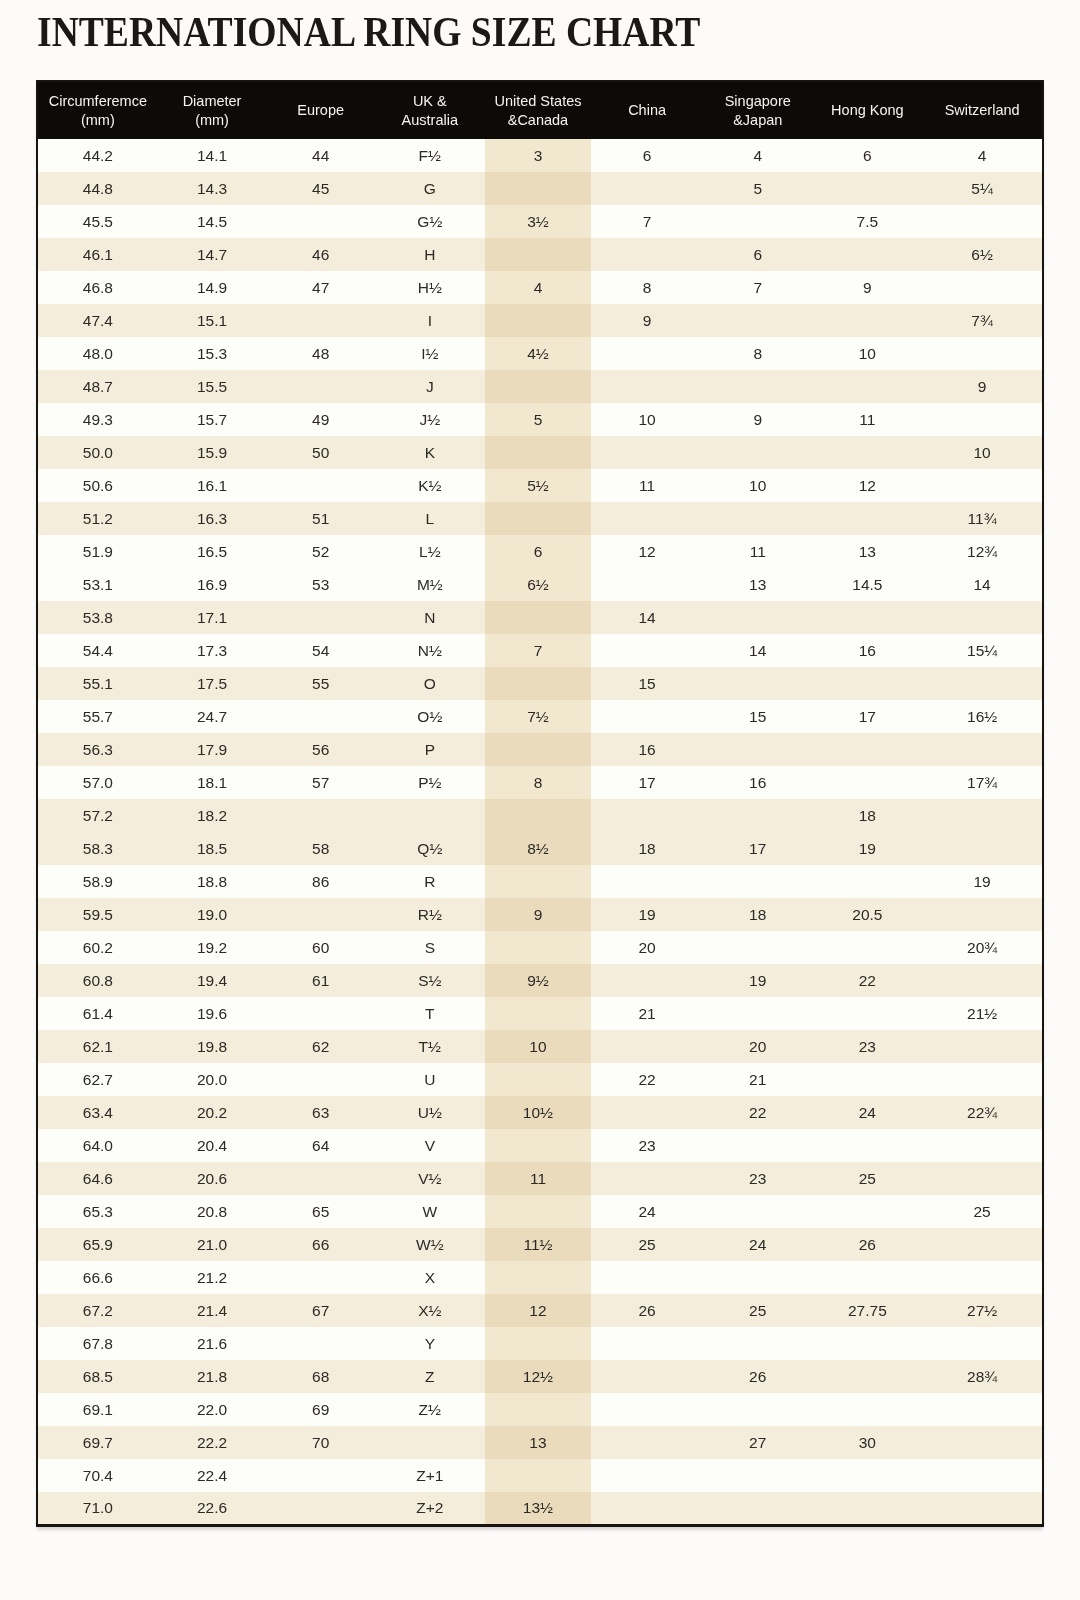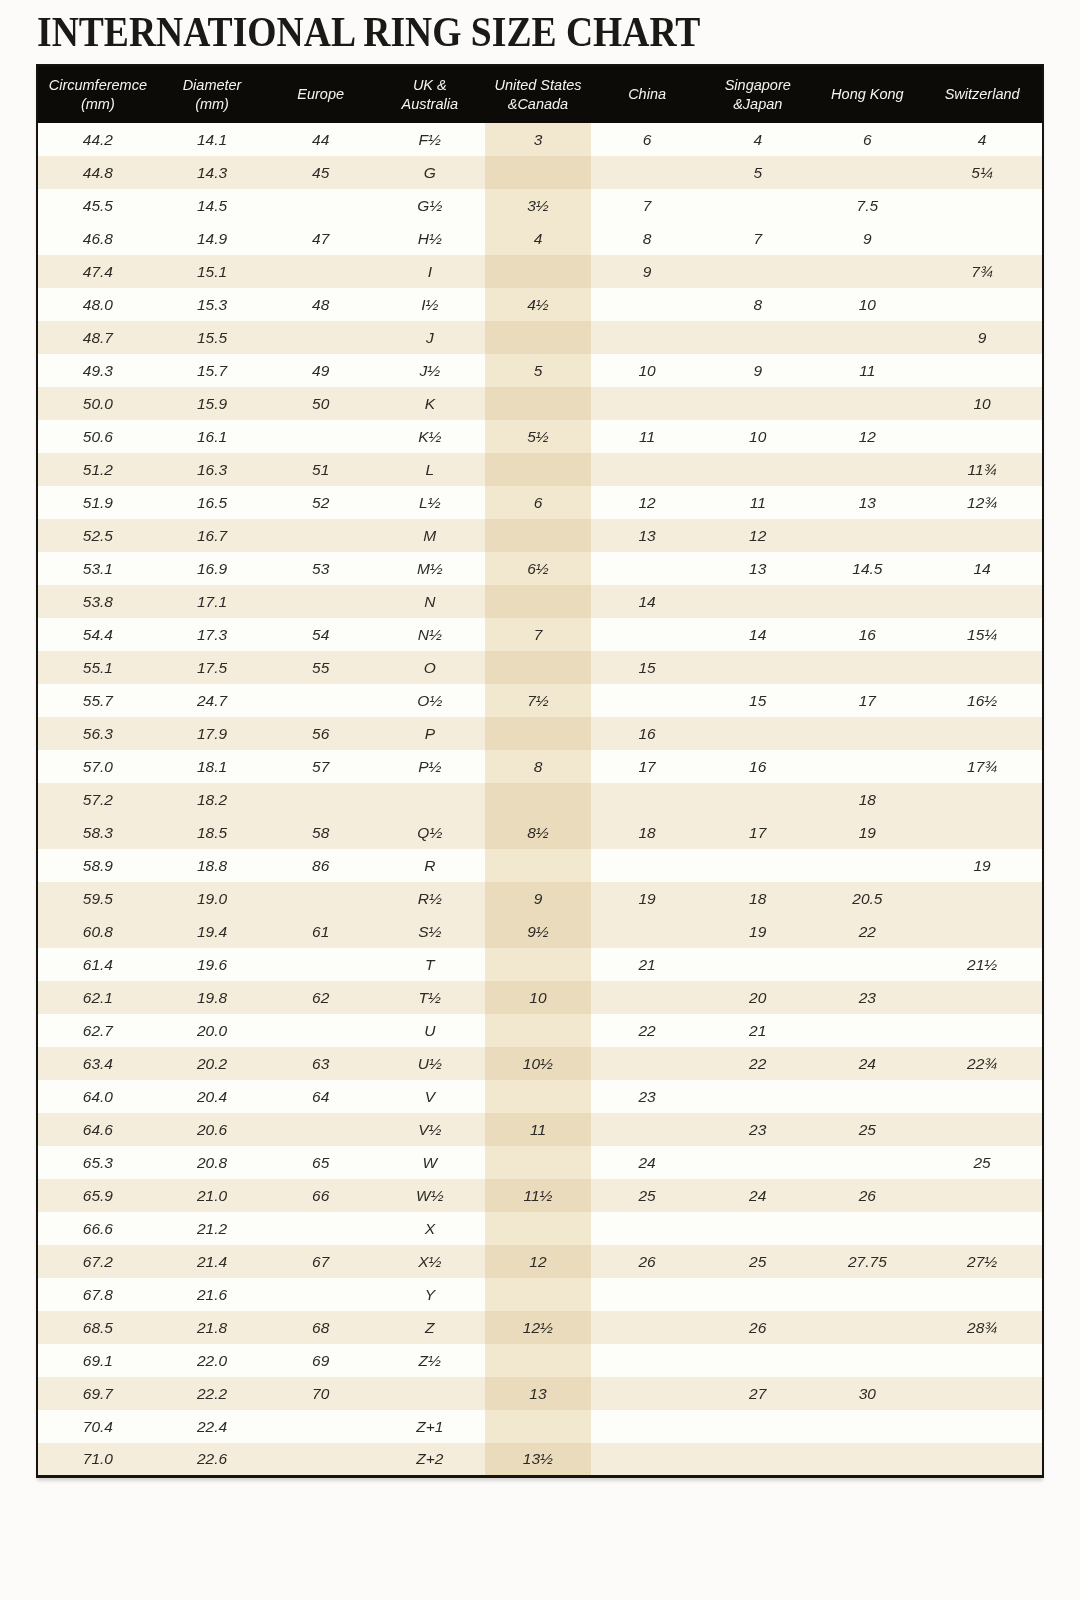--- a/index.html
+++ b/index.html
@@ -32,28 +32,27 @@
     font-weight:700;
     font-size:40px;
     letter-spacing:0px;
     color:var(--title-text);
     transform:scale(0.94,1.06);
     transform-origin:left top;
     white-space:nowrap;
   }
   .ring-table{
     position:absolute;
-    left:36px;top:64px;
+    left:36px;top:80px;
     width:1008px;
     border-collapse:collapse;
     table-layout:fixed;
     border:2px solid var(--table-border);
     border-bottom-width:3px;
     box-shadow:0 4px 3px -1px rgba(0,0,0,0.15);
-    font-style:italic;
   }
   .ring-table thead th{
     background:var(--header-bg);
     color:var(--header-text);
     font-weight:400;
     font-size:14.5px;
     line-height:1.3;
     height:58px;
     vertical-align:middle;
     text-align:center;
@@ -137,20 +136,31 @@
           <td>45.5</td>
           <td>14.5</td>
           <td></td>
           <td>G½</td>
           <td class="us-col">3½</td>
           <td>7</td>
           <td></td>
           <td>7.5</td>
           <td></td>
         </tr>
+        <tr class="even">
+          <td>46.1</td>
+          <td>14.7</td>
+          <td>46</td>
+          <td>H</td>
+          <td class="us-col"></td>
+          <td></td>
+          <td>6</td>
+          <td></td>
+          <td>6½</td>
+        </tr>
         <tr class="odd">
           <td>46.8</td>
           <td>14.9</td>
           <td>47</td>
           <td>H½</td>
           <td class="us-col">4</td>
           <td>8</td>
           <td>7</td>
           <td>9</td>
           <td></td>
@@ -236,31 +246,20 @@
           <td>51.9</td>
           <td>16.5</td>
           <td>52</td>
           <td>L½</td>
           <td class="us-col">6</td>
           <td>12</td>
           <td>11</td>
           <td>13</td>
           <td>12¾</td>
         </tr>
-        <tr class="even">
-          <td>52.5</td>
-          <td>16.7</td>
-          <td></td>
-          <td>M</td>
-          <td class="us-col"></td>
-          <td>13</td>
-          <td>12</td>
-          <td></td>
-          <td></td>
-        </tr>
         <tr class="odd">
           <td>53.1</td>
           <td>16.9</td>
           <td>53</td>
           <td>M½</td>
           <td class="us-col">6½</td>
           <td></td>
           <td>13</td>
           <td>14.5</td>
           <td>14</td>
@@ -367,20 +366,31 @@
         <tr class="even">
           <td>59.5</td>
           <td>19.0</td>
           <td></td>
           <td>R½</td>
           <td class="us-col">9</td>
           <td>19</td>
           <td>18</td>
           <td>20.5</td>
           <td></td>
+        </tr>
+        <tr class="odd">
+          <td>60.2</td>
+          <td>19.2</td>
+          <td>60</td>
+          <td>S</td>
+          <td class="us-col"></td>
+          <td>20</td>
+          <td></td>
+          <td></td>
+          <td>20¾</td>
         </tr>
         <tr class="even">
           <td>60.8</td>
           <td>19.4</td>
           <td>61</td>
           <td>S½</td>
           <td class="us-col">9½</td>
           <td></td>
           <td>19</td>
           <td>22</td>

